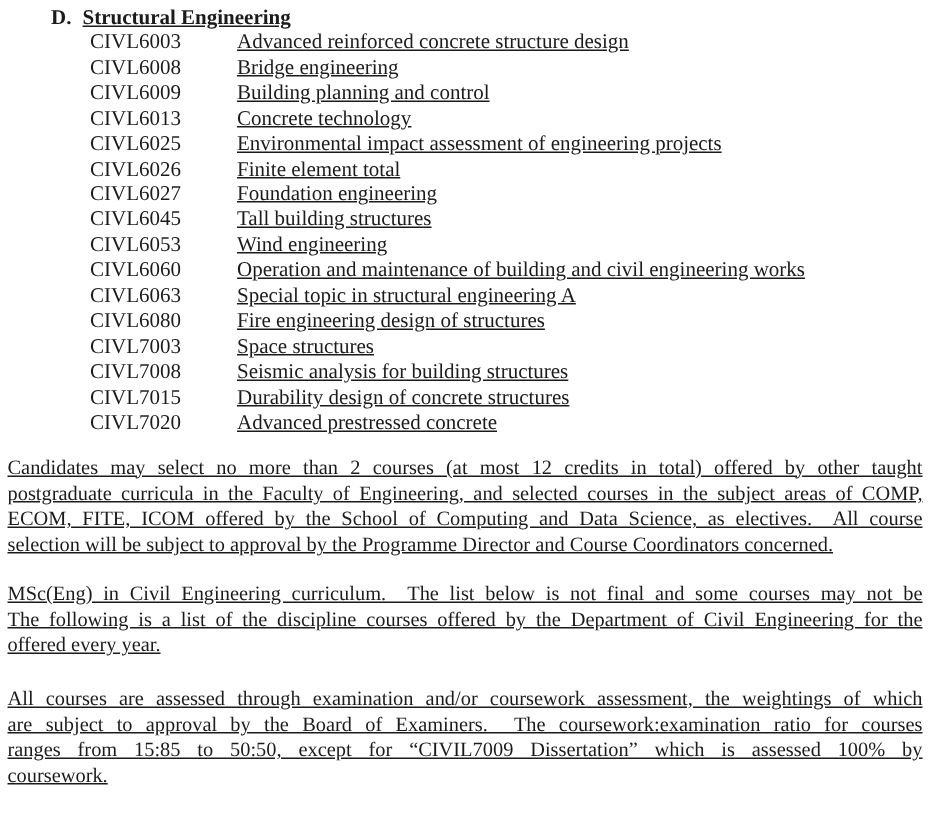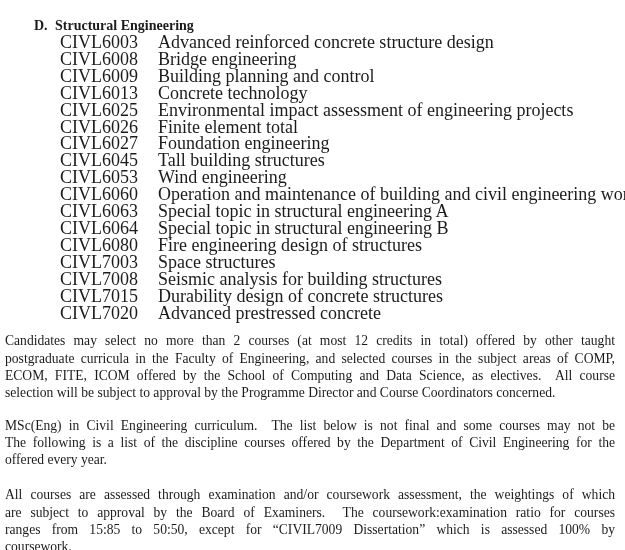--- a/index.html
+++ b/index.html
@@ -5,34 +5,35 @@
   html, body { margin: 0; padding: 0; }
   body {
     width: 625px; height: 550px;
     background: #ffffff;
     color: #1b1b1b;
     font-family: "Liberation Serif", serif;
   }
   .page {
     box-sizing: border-box;
     width: 625px; height: 550px;
-    padding-top: 17px;
+    padding-top: 4px;
     overflow: hidden;
     background: #ffffff;
+    text-decoration: underline;
   }
   .heading {
     padding-left: 34px;
     font-size: 14px;
     font-weight: bold;
     line-height: 17px;
     white-space: nowrap;
   }
   .hlabel { display: inline-block; width: 21px; }
   .course-list {
-    font-size: 18px;
+    font-size: 14px;
     line-height: 16.9px;
     padding-left: 60px;
   }
   .crow { white-space: nowrap; }
   .ccode { display: inline-block; width: 98px; }
   .para {
     margin-left: 5px;
     margin-right: 10px;
     font-size: 13.6px;
     line-height: 17.3px;
@@ -95,23 +96,20 @@
       </div>
 
       <div class="crow">
         <span class="ccode">CIVL6060</span><span class="ctitle">Operation and maintenance of building and civil engineering works</span>
       </div>
 
       <div class="crow">
         <span class="ccode">CIVL6063</span><span class="ctitle">Special topic in structural engineering A</span>
       </div>
 
-      <div class="crow">
-        <span class="ccode">CIVL6064</span><span class="ctitle">Special topic in structural engineering B</span>
-      </div>
 
       <div class="crow">
         <span class="ccode">CIVL6080</span><span class="ctitle">Fire engineering design of structures</span>
       </div>
 
       <div class="crow">
         <span class="ccode">CIVL7003</span><span class="ctitle">Space structures</span>
       </div>
 
       <div class="crow">

